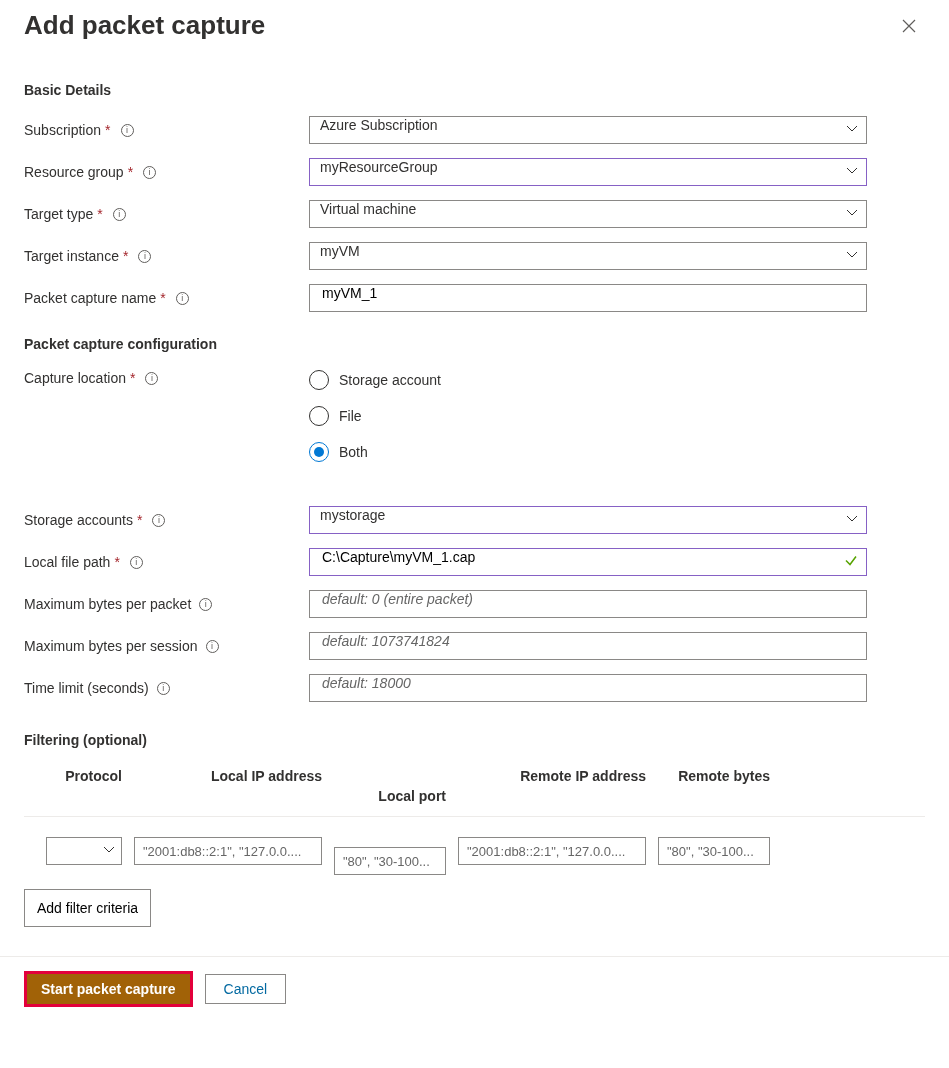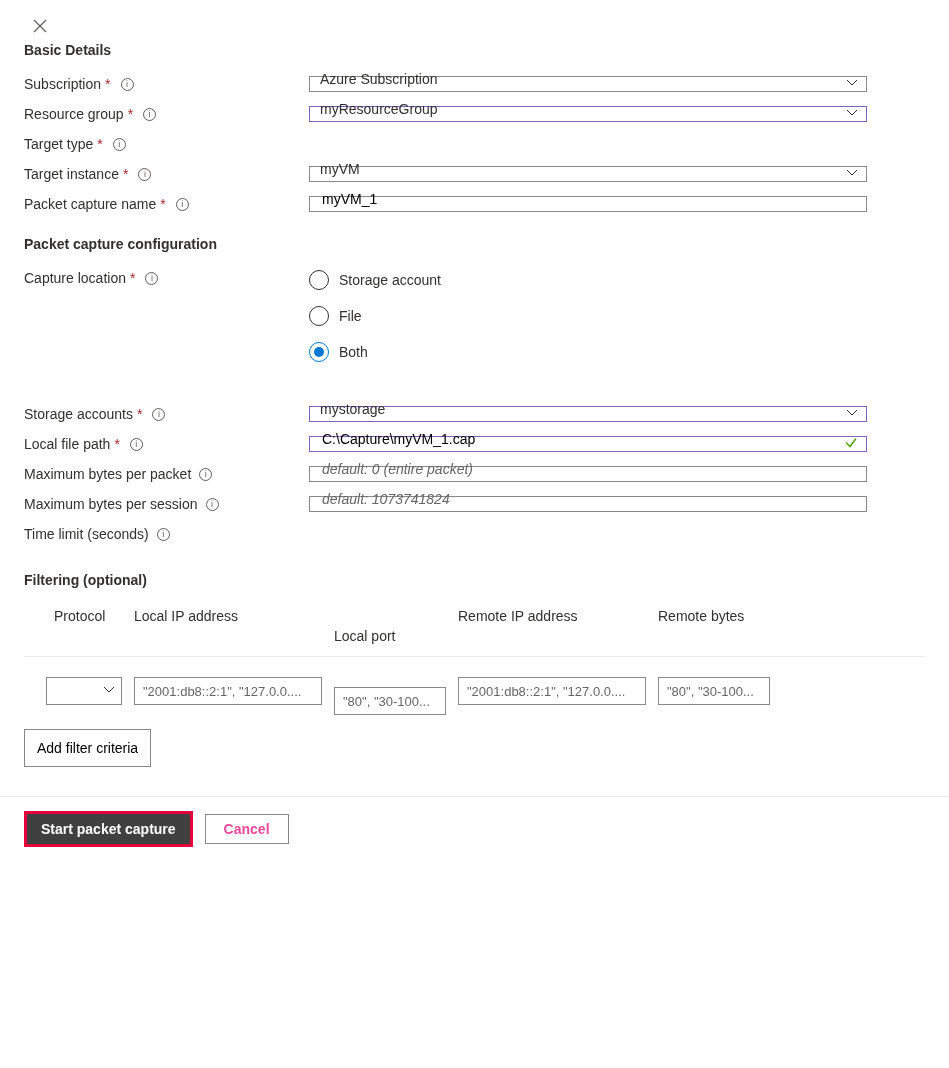--- a/index.html
+++ b/index.html
@@ -3,66 +3,67 @@
 <meta charset="utf-8">
 <style>
   * { box-sizing: border-box; }
   html, body { margin: 0; padding: 0; font-family: "Segoe UI", Arial, sans-serif; color: #323130; background:#fff; }
   .panel { width: 949px; background: #fff; position: relative; }
   .header { display:flex; align-items:flex-start; justify-content:space-between; padding: 10px 24px 0 24px; }
   .header h1 { font-size: 26px; font-weight:600; margin:0; }
   .close-btn { width:32px; height:32px; display:flex; align-items:center; justify-content:center; cursor:pointer; color:#605e5c; }
   .close-btn svg { width:14px; height:14px; }
   .content { padding: 0 24px 100px 24px; }
-  .section-title { font-weight:600; font-size:14px; margin-bottom:18px; }
+  .section-title { font-weight:600; font-size:14px; margin-top:40px; margin-bottom:18px; }
   .row { display:flex; align-items:center; margin-bottom:14px; }
   .label-col { width:285px; display:flex; align-items:center; font-size:14px; }
   .req { color:#a4262c; margin-left:4px; margin-right:6px; }
   .info-icon { width:13px; height:13px; border:1px solid #605e5c; border-radius:50%; display:inline-flex; align-items:center; justify-content:center; font-size:9px; color:#605e5c; margin-left:4px; cursor:default;}
   .control-col { flex:1; max-width:558px; }
-  .select, .text-input { width:100%; height:16px; border:1px solid #8a8886; background:#fff; font-size:14px; padding: 0 28px 10px 10px; position:relative; display:flex; align-items:center; cursor:pointer;}
+  .select, .text-input { width:100%; height:28px; border:1px solid #8a8886; background:#fff; font-size:14px; padding: 0 28px 10px 10px; position:relative; display:flex; align-items:center; cursor:pointer;}
   .text-input { cursor:text; padding-right:10px;}
   .select.active, .text-input.active { border-color:#8661c5; }
   .select .chev { position:absolute; right:8px; top:50%; transform:translateY(-50%); }
   .chev svg { width:12px; height:12px; }
   .text-input input { border:none; outline:none; width:100%; font-size:14px; background:transparent;}
   .text-input input::placeholder { color:#666; font-style:italic;}
   .valid-mark { position:absolute; right:8px; top:50%; transform:translateY(-50%); color:#57a300;}
   .valid-mark svg{ width:14px; height:14px;}
   .configtext { font-size:14px; margin-bottom:20px; line-height:1.4;}
   .radio-group { display:flex; flex-direction:column; gap:16px;}
   .radio-option { display:flex; align-items:center; gap:10px; font-size:14px; cursor:pointer;}
   .radio-outer { width:20px; height:20px; border:1px solid #323130; border-radius:50%; display:flex; align-items:center; justify-content:center;}
   .radio-option.selected .radio-outer { border-color:#0078d4;}
   .radio-inner { width:10px; height:10px; border-radius:50%; background:#0078d4; display:none;}
   .radio-option.selected .radio-inner { display:block;}
   .filter-section { margin-top:30px;}
-  .filter-header { display:flex; font-weight:400; font-size:14px; padding: 0 0 6px 0;}
+  .filter-header { display:flex; font-weight:700; font-size:14px; padding: 0 0 6px 0; text-align: right;}
   .filter-header > div, .filter-row > div { padding:0 6px;}
   .filter-row { display:flex; align-items:center; margin-top:6px; border-top:1px solid #edebe9; padding-top:10px;}
   .fcol-protocol { width:104px; }
   .fcol-localip { width:200px; }
   .fcol-localport { width:124px;margin-top:20px;}
   .fcol-remoteip { width:200px;}
   .fcol-remoteport { width:124px;}
   .mini-select, .mini-input { height:28px; border:1px solid #8a8886; width:100%; font-size:13px; padding:0 6px; display:flex; align-items:center; position:relative; background:#fff;}
   .mini-select .chev{ position:absolute; right:6px;}
   .mini-input input{ border:none; outline:none; width:100%; font-size:13px; background:transparent;}
   .mini-input input::placeholder{ color:#666;}
   .add-filter-btn { margin-top:14px; border:1px solid #8a8886; background:#fff; height:38px; padding:8px 12px; font-size:14px; cursor:pointer;}
   .footer { position:absolute; bottom:0; left:0; right:0; border-top:1px solid #edebe9; padding:14px 24px 20px 24px; display:flex; gap:12px; background:#fff;}
-  .primary-btn { background:#404040; color:#fff; border:3px solid #e3003b; height:36px; padding:0 14px; font-size:14px; font-weight:600; cursor:pointer;}
-  .secondary-btn { background:#fff; color:#ec4899; border:1px solid #8a8886; height:30px; padding:0 18px; font-size:14px; cursor:pointer; align-self:center;font-weight:bold;}
+  .primary-btn { background:#a16207; color:#fff; border:3px solid #e3003b; height:36px; padding:0 14px; font-size:14px; font-weight:600; cursor:pointer;}
+  .secondary-btn { background:#fff; color:#0369a1; border:1px solid #8a8886; height:30px; padding:0 18px; font-size:14px; cursor:pointer; align-self:center;}
   .spacer { height:30px;}
 </style>
 </head>
 <body>
 
 <div class="panel">
   <div class="header">
+    <h1>Add packet capture</h1>
     <div class="close-btn">
       <svg viewBox="0 0 14 14">
           <path d="M1 1 L13 13 M13 1 L1 13" stroke="#605e5c" stroke-width="1.2" fill="none"></path>
         </svg>
     </div>
   </div>
 
   <div class="content">
     <div class="section-title">Basic Details</div>
 
@@ -96,20 +97,28 @@
               </svg></span>
         </div>
       </div>
     </div>
 
     <div class="row">
       <div class="label-col">
         <span>Target type</span>
         <span class="req">*</span>
         <span class="info-icon">i</span>
+      </div>
+      <div class="control-col">
+        <div class="select">
+          <span>Virtual machine</span>
+          <span class="chev"><svg viewBox="0 0 12 12">
+                <path d="M1 3 L6 8 L11 3" stroke="#323130" stroke-width="1" fill="none"></path>
+              </svg></span>
+        </div>
       </div>
     </div>
 
     <div class="row">
       <div class="label-col">
         <span>Target instance</span>
         <span class="req">*</span>
         <span class="info-icon">i</span>
       </div>
       <div class="control-col">
@@ -218,20 +227,25 @@
         <div class="text-input">
           <input type="text" placeholder="default: 1073741824" style="">
         </div>
       </div>
     </div>
 
     <div class="row">
       <div class="label-col">
         <span>Time limit (seconds)</span>
         <span class="info-icon" style="margin-left:8px">i</span>
+      </div>
+      <div class="control-col">
+        <div class="text-input">
+          <input type="text" placeholder="default: 18000" style="">
+        </div>
       </div>
     </div>
 
     <div class="section-title filter-section">Filtering (optional)</div>
 
     <div style="margin-top:20px;">
       <div class="filter-header">
         <div class="fcol-protocol" style="padding-left:30px">Protocol</div>
         <div class="fcol-localip">Local IP address</div>
         <div class="fcol-localport">Local port</div>

